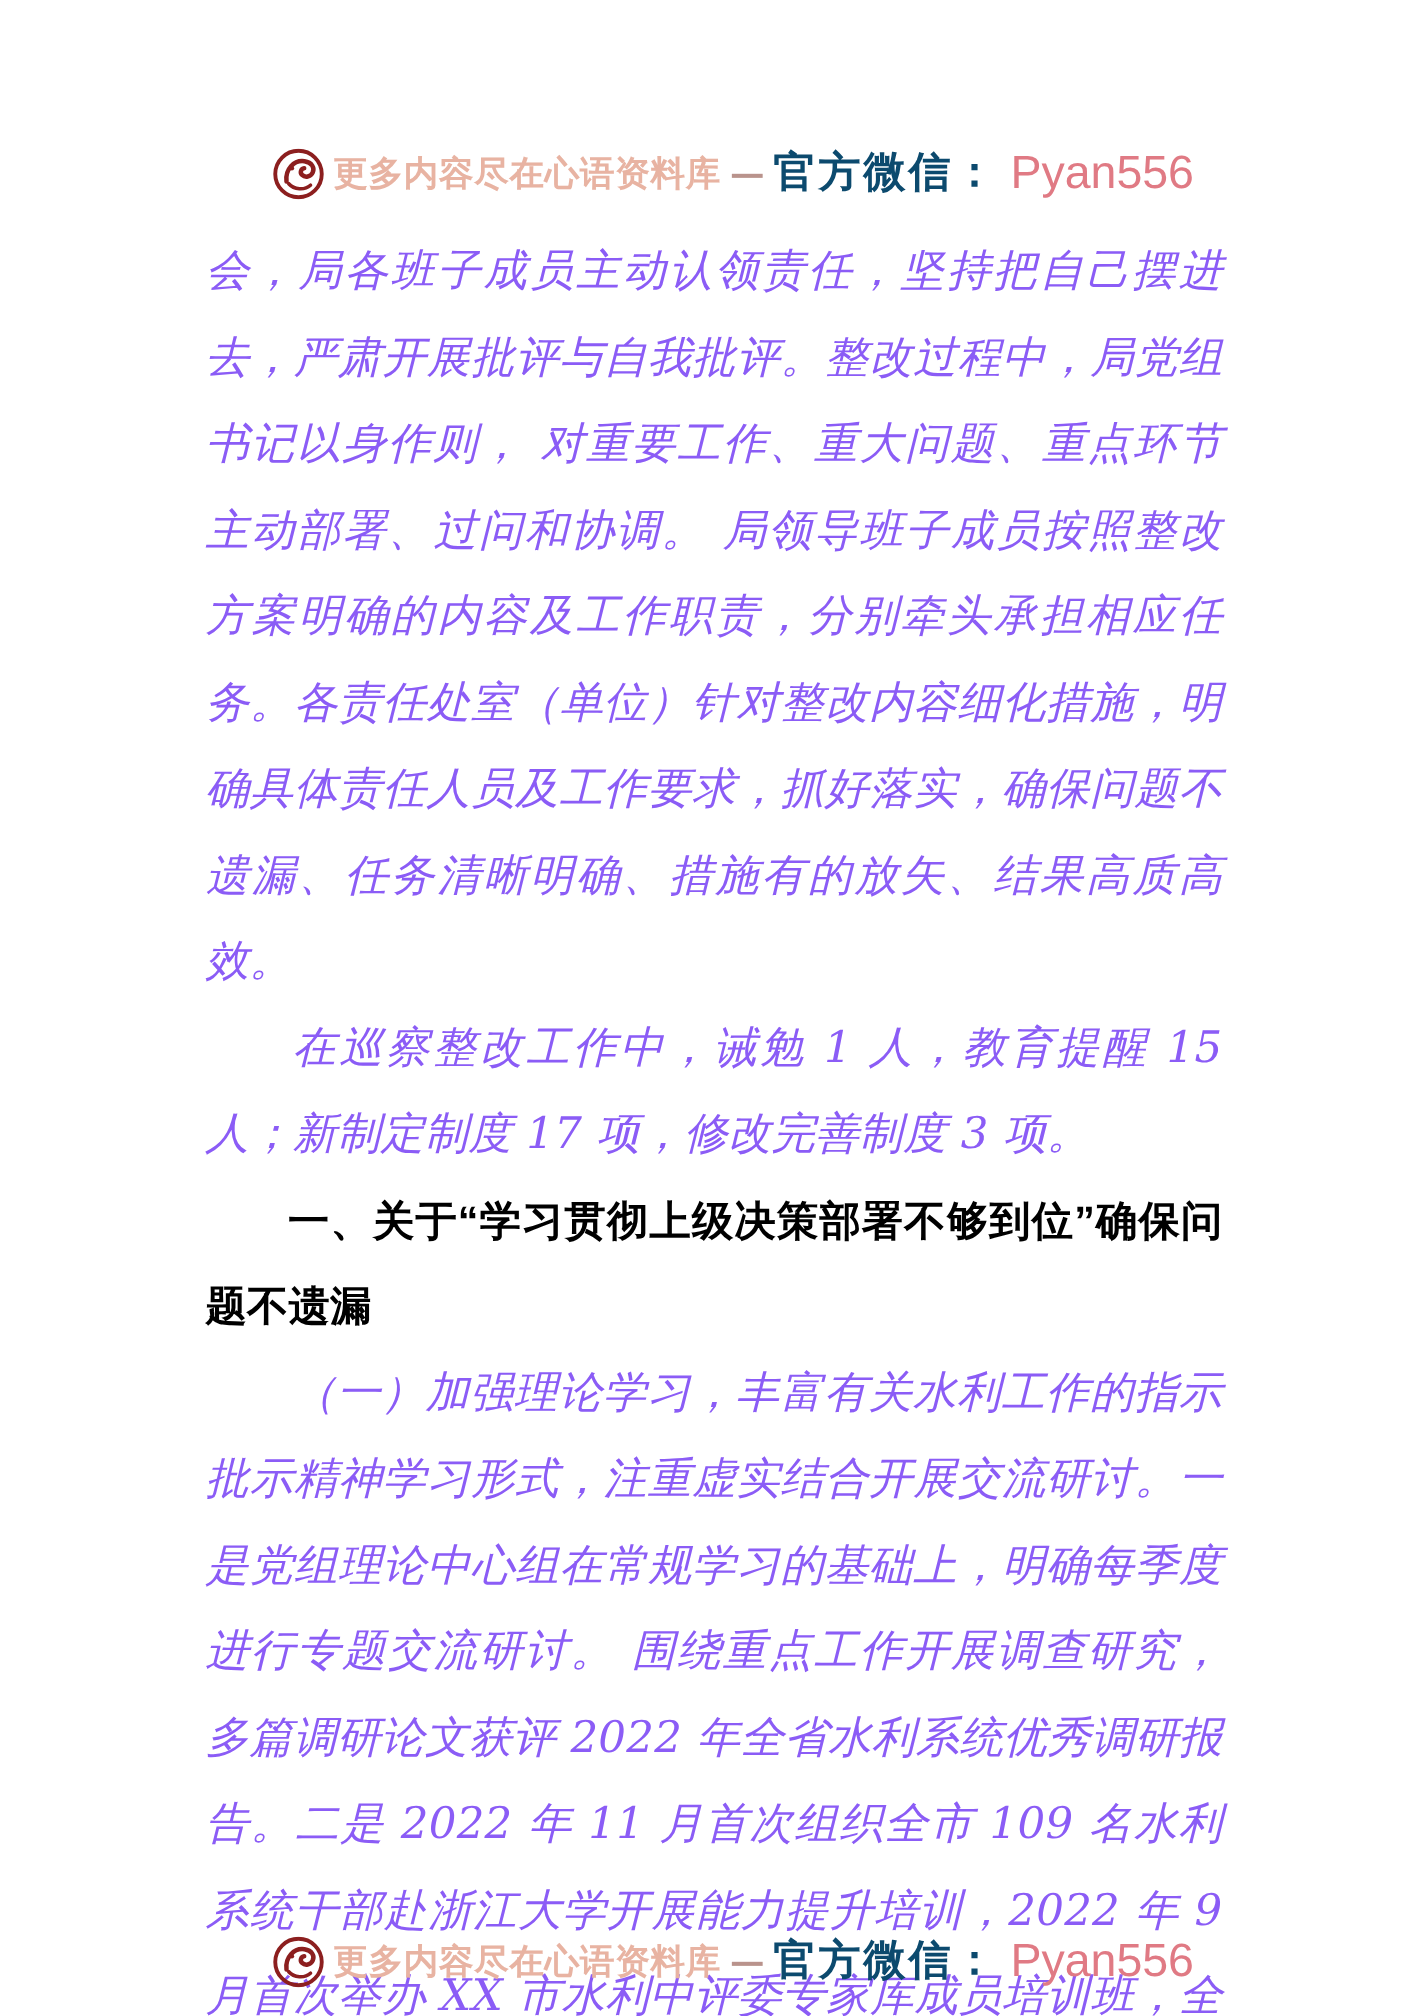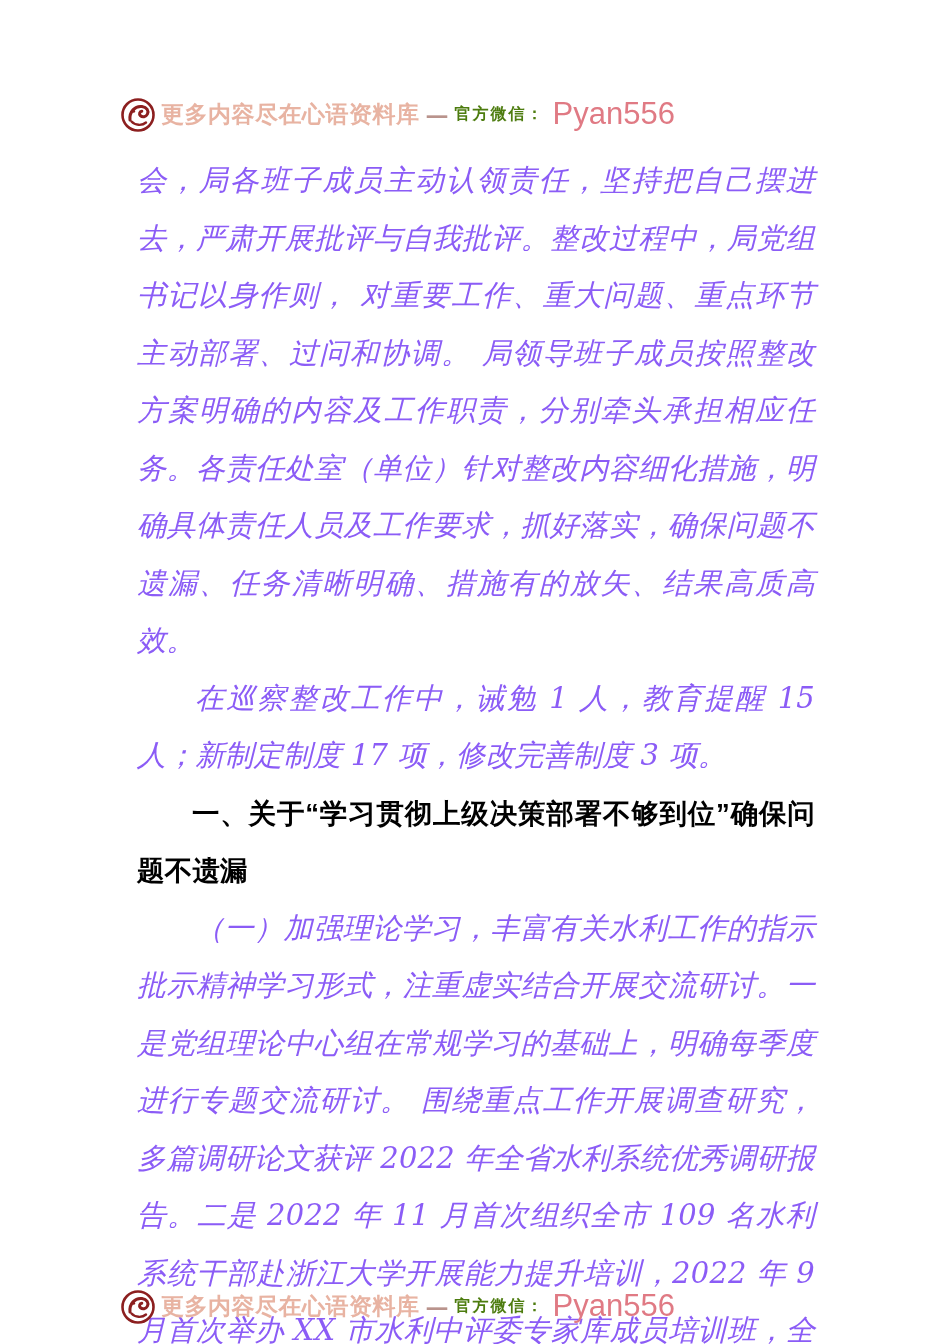--- a/index.html
+++ b/index.html
@@ -23,21 +23,21 @@
     box-sizing: border-box;
   }
 
   
   .watermark {
     position: absolute;
     left: 0;
     width: 796px;
     display: flex;
     align-items: center;
-    justify-content: center;
+    justify-content: flex-end;
     gap: 6px;
     white-space: nowrap;
     user-select: none;
   }
   .watermark.header { top: 96px; }
   .watermark.footer { top: 1288px; }
 
   .wm-logo {
     display: inline-block;
     width: 34px;
@@ -57,23 +57,23 @@
   }
   .wm-dash {
     font-family: "DejaVu Serif", serif;
     font-weight: 700;
     font-size: 23px;
     color: #b9938c;
   }
   .wm-text-wechat {
     font-family: "DejaVu Serif", serif;
     font-weight: 700;
-    font-size: 16px;
+    font-size: 28px;
     letter-spacing: 2px;
-    color: #4d7c0f;
+    color: #0c4a6e;
   }
   .wm-text-id {
     font-family: "Liberation Sans", sans-serif;
     font-weight: 400;
     font-size: 31px;
     letter-spacing: 0px;
     color: #e07a84;
     margin-left: 2px;
   }
 

